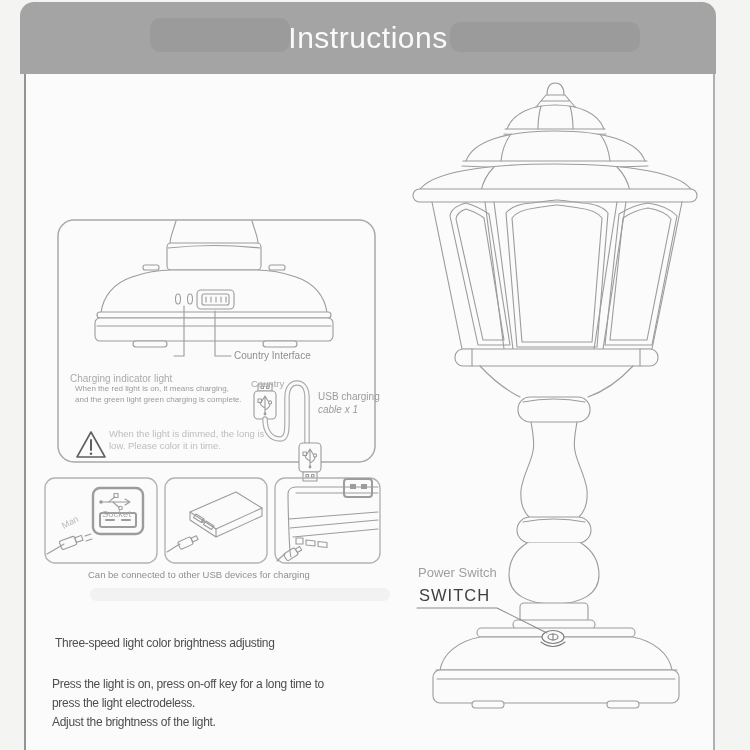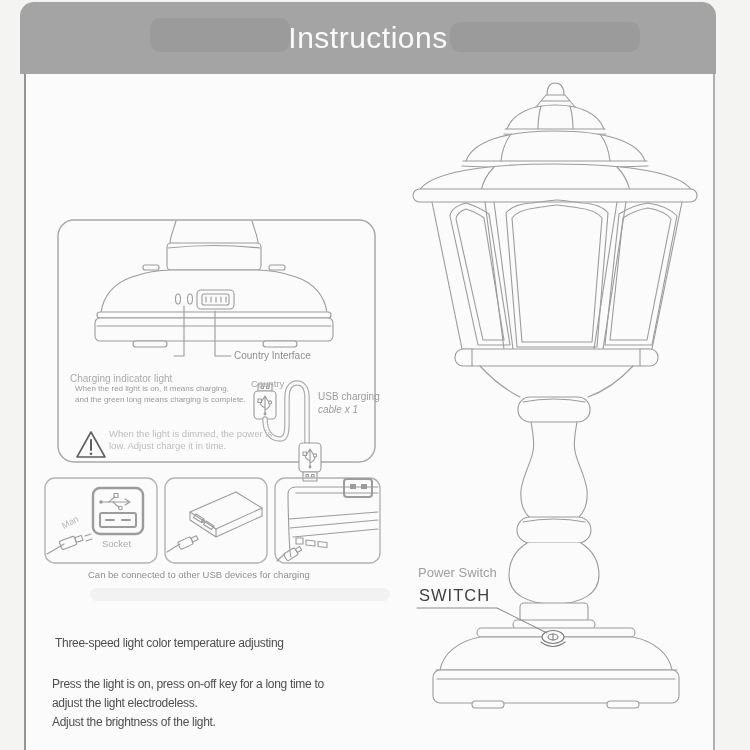--- a/index.html
+++ b/index.html
@@ -222,32 +222,32 @@
         <path d="M553,634 V640"></path>
         <path d="M541,642 Q553,651 565,642"></path>
       </g>
       <path d="M417,608 L497,608 L547,633" stroke="#8a8a8a"></path>
     </g>
   </svg>
 
   <div class="t lbl" style="left:70px;top:350px;">Charging indicator light</div>
   <div class="t lbl-dark" style="left:234px;top:350px;">Country Interface</div>
   <div class="t note" style="left:75px;top:384px;">When the red light is on, it means charging,</div>
-  <div class="t note" style="left:75px;top:395px;">and the green long means charging is complete.</div>
-  <div class="t warn" style="left:109px;top:429px;">When the light is dimmed, the power is</div>
-  <div class="t warn" style="left:109px;top:441px;">low. Adjust charge it in time.</div>
+  <div class="t note" style="left:75px;top:395px;">and the green light green charging is complete.</div>
+  <div class="t warn" style="left:109px;top:429px;">When the light is dimmed, the long is</div>
+  <div class="t warn" style="left:109px;top:441px;">low. Please color it in time.</div>
   <div class="t country" style="left:251px;top:371px;margin-top:8px;">Country</div>
   <div class="t cable" style="left:318px;top:391px;">USB charging</div>
   <div class="t cable" style="left:318px;top:404px;font-style:italic;">cable x 1</div>
 
   <div class="t man" style="left:60px;top:522px;">Man</div>
-  <div class="t socket" style="left:102px;top:539px;">Socket</div>
+  <div class="t socket" style="left:102px;top:509px;">Socket</div>
   <div class="t caption" style="left:88px;top:570px;">Can be connected to other USB devices for charging</div>
 
   <div class="t psw" style="left:418px;top:566px;">Power Switch</div>
   <div class="t sw" style="left:419px;top:586px;">SWITCH</div>
 
-  <div class="t inst" style="left:55px;top:637px;">Three-speed light color temperature adjusting</div>
+  <div class="t inst" style="left:55px;top:637px;">Three-speed light color brightness adjusting</div>
   <div class="t inst" style="left:52px;top:678px;">Press the light is on, press on-off key for a long time to</div>
-  <div class="t inst" style="left:52px;top:697px;">adjust the light electrodeless.</div>
+  <div class="t inst" style="left:52px;top:697px;">press the light electrodeless.</div>
   <div class="t inst" style="left:52px;top:716px;">Adjust the brightness of the light.</div>
 
 </div>
 
 </body></html>

